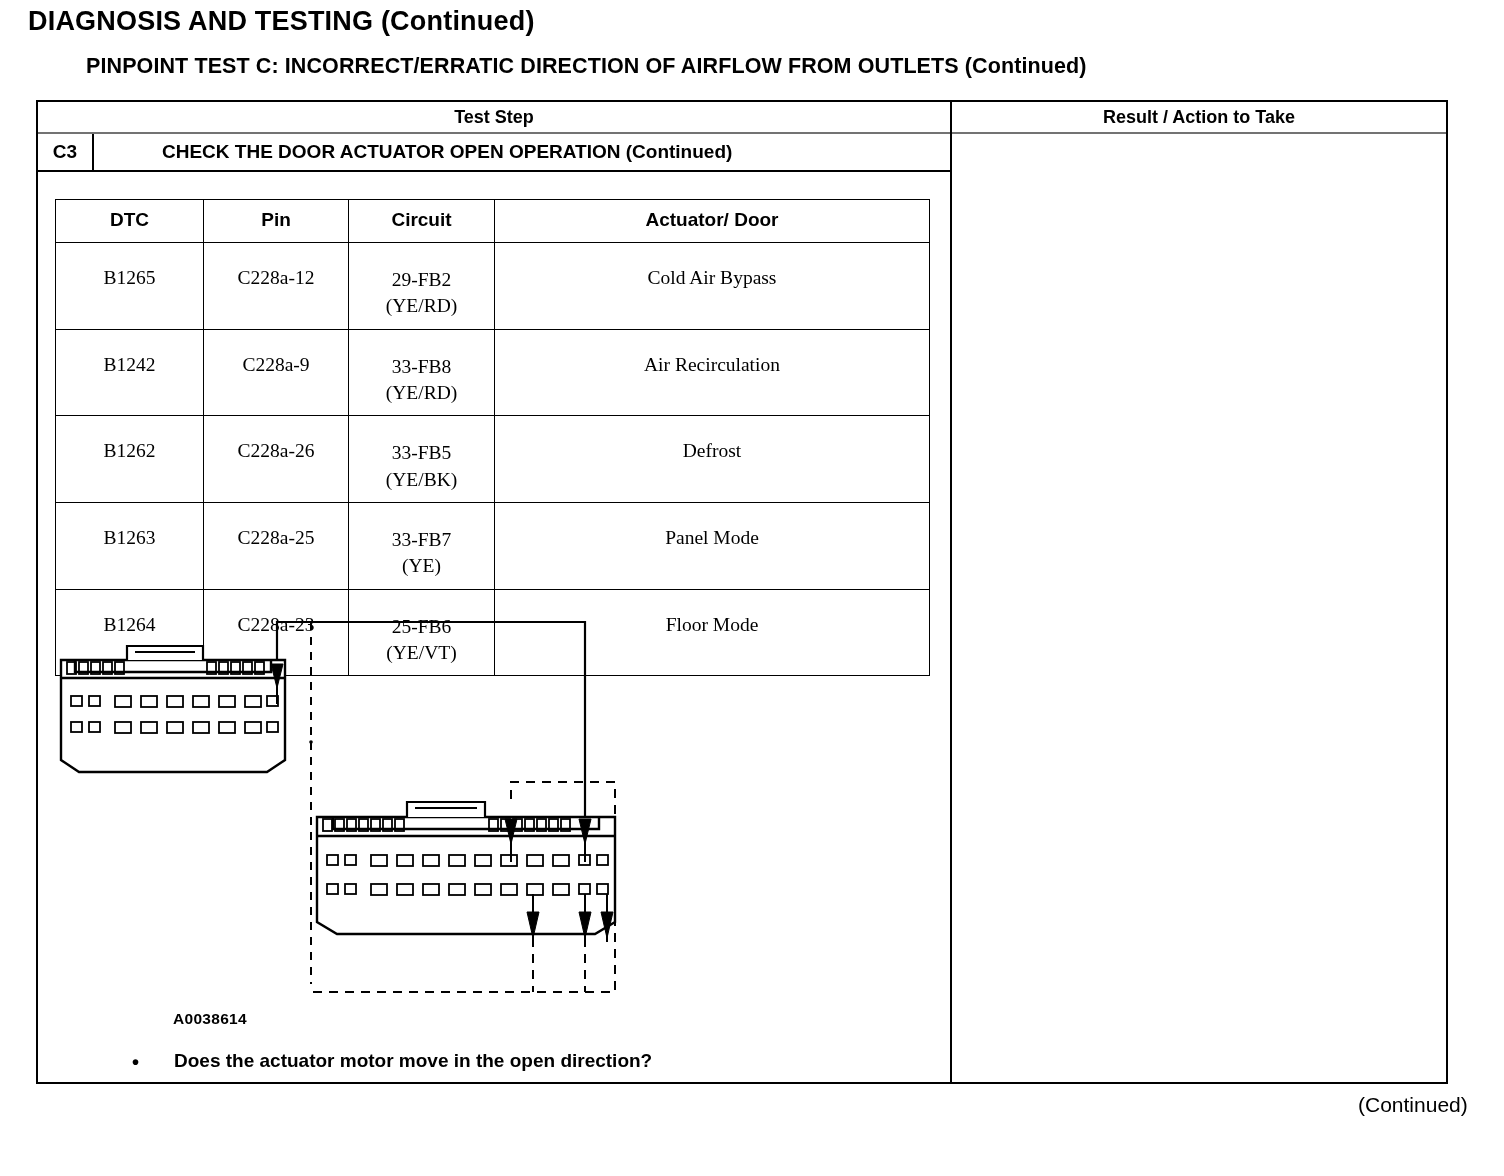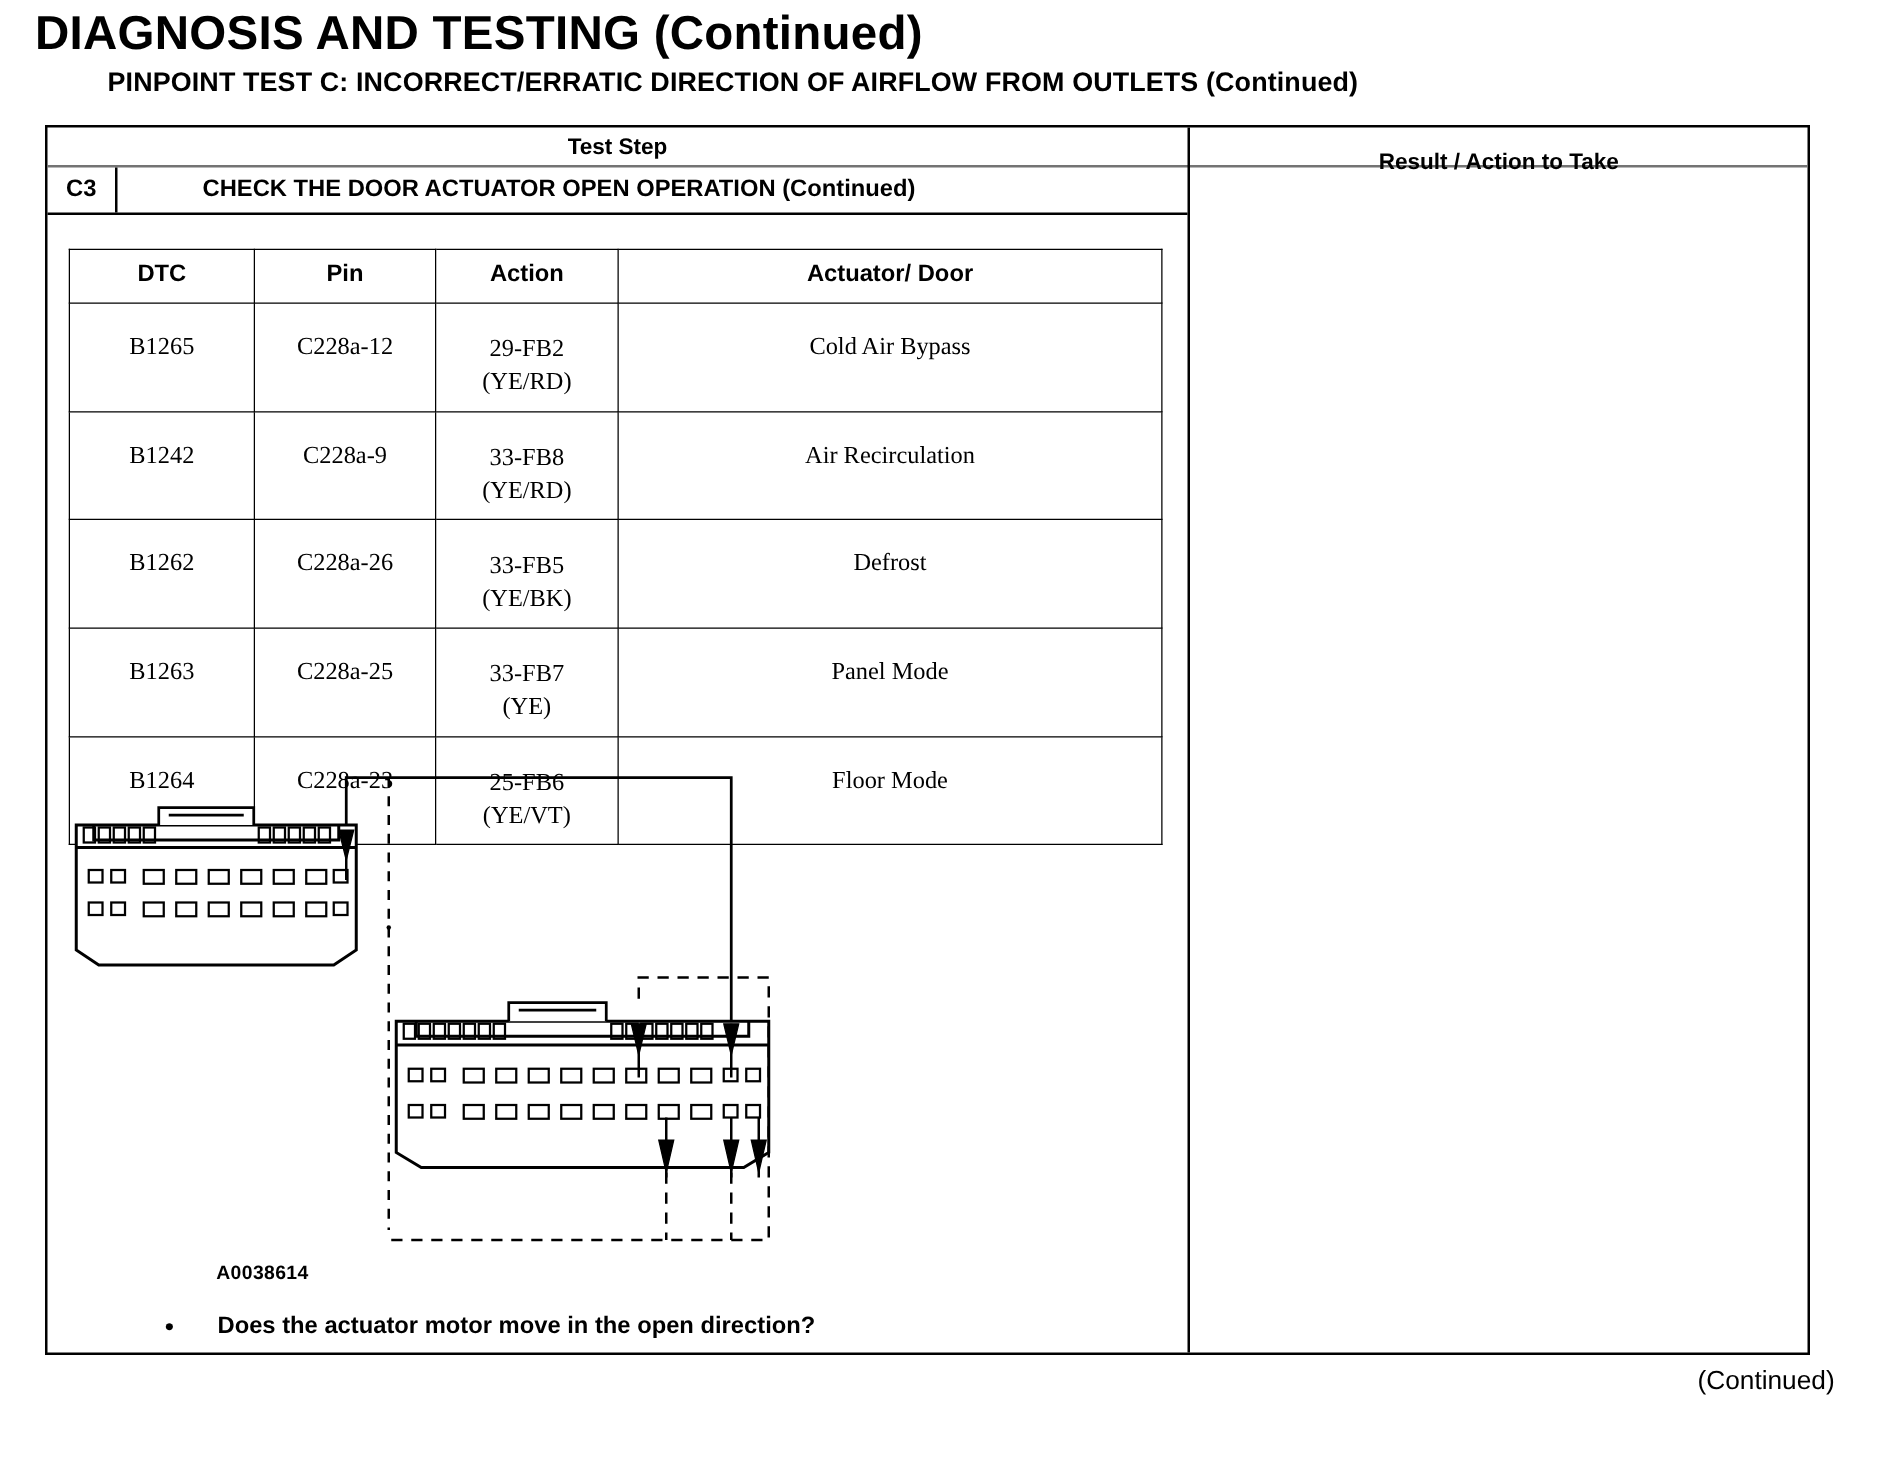--- a/index.html
+++ b/index.html
@@ -20,21 +20,21 @@
     position: relative;
     width: 1504px;
     height: 1176px;
   }
 
   
   .doc-title {
     position: absolute;
     left: 28px;
     top: 6px;
-    font-size: 38px;
+    font-size: 27px;
     font-weight: bold;
     letter-spacing: 0.2px;
     white-space: nowrap;
   }
   .section-title {
     position: absolute;
     left: 86px;
     top: 54px;
     font-size: 21.5px;
     font-weight: bold;
@@ -69,21 +69,21 @@
     width: 912px;
     height: 30px;
     line-height: 30px;
     text-align: center;
     font-size: 18px;
     font-weight: bold;
   }
   .hdr-result {
     position: absolute;
     left: 914px;
-    top: 12px;
+    top: 0;
     width: 494px;
     height: 30px;
     line-height: 30px;
     text-align: center;
     font-size: 18px;
     font-weight: bold;
   }
 
   
   .col-divider {
@@ -246,21 +246,21 @@
       <colgroup>
         <col class="col-dtc">
           <col class="col-pin">
           <col class="col-circ">
           <col class="col-act">
       </colgroup>
       <thead>
         <tr>
           <th>DTC</th>
           <th>Pin</th>
-          <th>Action</th>
+          <th>Circuit</th>
           <th>Actuator/ Door</th>
         </tr>
       </thead>
       <tbody>
         <tr>
           <td>B1265</td>
           <td>C228a-12</td>
           <td class="two-line">
             <span class="cell-sub">29-FB2</span>
             <span class="cell-sub">(YE/RD)</span>

